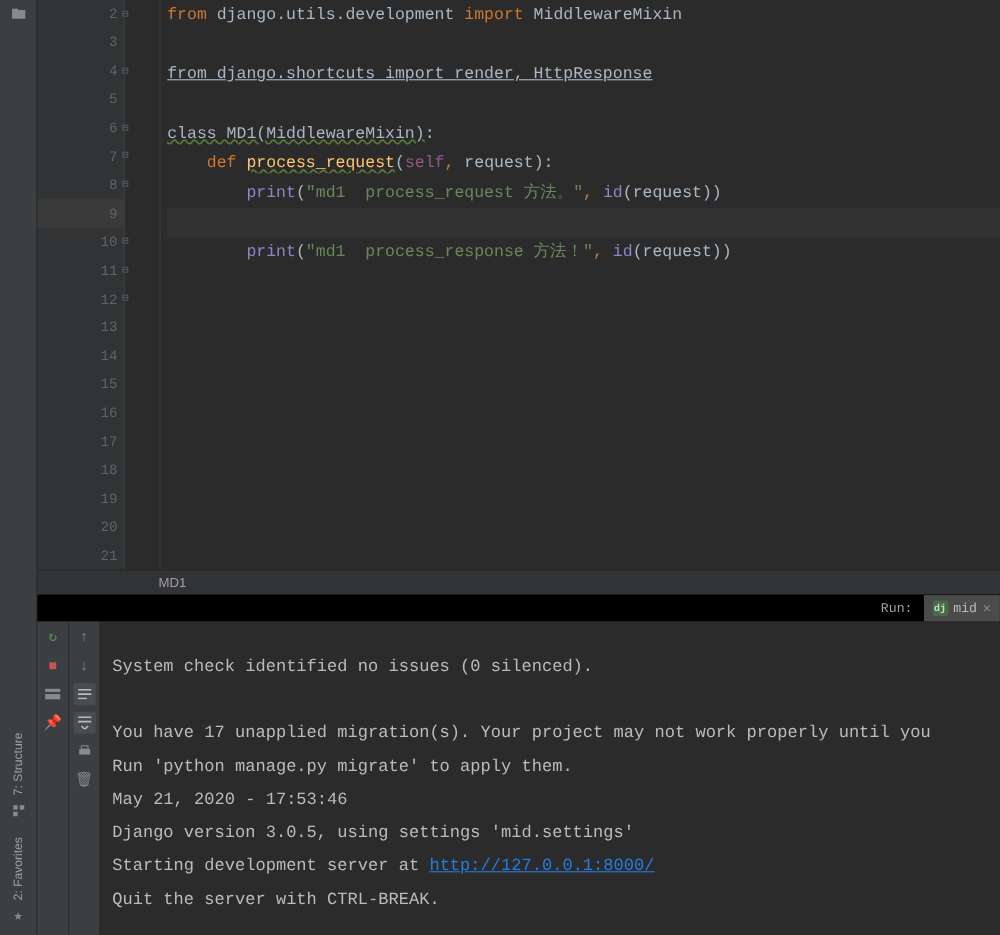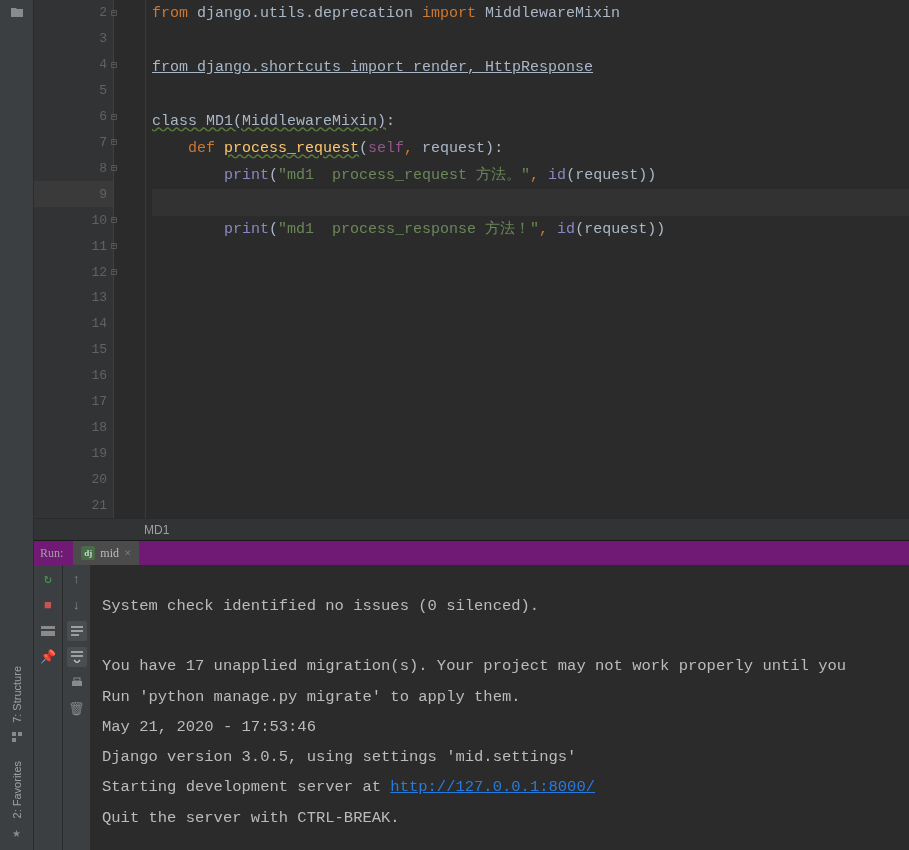--- a/index.html
+++ b/index.html
@@ -23,21 +23,21 @@
 .kw { color:#cc7832;margin-top:20px; }
 .fn-u { color:#ffc66d; text-decoration:underline; text-decoration-style:wavy; text-decoration-color:#5a7a3a; }
 .cls-u { color:#a9b7c6; text-decoration:underline; text-decoration-style:wavy; text-decoration-color:#5a7a3a; }
 .self { color:#94558d;margin-top:22px; }
 .str { color:#6a8759; }
 .builtin { color:#8888c6; }
 .punct { color:#cc7832; }
 .import-u { text-decoration:underline;text-align:right; }
 .breadcrumb { height:22px; background:#313335; border-top:1px solid #2b2b2b; color:#a0a0a0; font-size:12px; display:flex; align-items:center; padding-left:110px; font-family:'Segoe UI',sans-serif; }
 .run-panel { flex:1; display:flex; flex-direction:column; background:#2c2c2c; border-top:1px solid #1a1a1a; }
-.run-header { height:24px; background:#701a75; display:flex; align-items:center; padding-left:6px; font-size:12px; font-family:Liberation Serif, serif; }
+.run-header { height:24px; background:#000000; display:flex; align-items:center; padding-left:6px; font-size:12px; font-family:Liberation Mono, monospace;justify-content:flex-end; }
 .run-label { color:#a0a0a0; margin-right:10px; }
 .run-tab { display:flex; align-items:center; gap:5px; background:#4b4b4b; height:100%; padding:0 8px; color:#bbbbbb; }
 .run-tab .close { color:#888; font-size:13px; }
 .dj-icon { width:14px; height:14px; background:#4a6b4a; border-radius:2px; display:flex; align-items:center; justify-content:center; font-size:9px; color:#c0e0c0; font-weight:bold; }
 .run-body { flex:1; display:flex; }
 .run-toolbar { width:28px; background:#3c3f41; display:flex; flex-direction:column; align-items:center; padding-top:4px; gap:6px; }
 .run-toolbar2 { width:28px; background:#3c3f41; display:flex; flex-direction:column; align-items:center; padding-top:4px; gap:6px; border-left:1px solid #2b2b2b; }
 .tb-btn { width:20px; height:20px; display:flex; align-items:center; justify-content:center; font-size:13px; color:#8a8a8a; }
 .tb-btn.rerun { color:#499c54; }
 .tb-btn.stop { color:#c75450; }
@@ -144,21 +144,21 @@
           </div>
         <div class="gutter-row">
             <span>20</span>
           </div>
         <div class="gutter-row">
             <span>21</span>
           </div>
       </div>
       <div class="code-lines">
         <div class="margin-bar"></div>
-        <div class="code-line"><span class="kw">from</span><span> django.utils.deprecation </span><span class="kw">import</span><span> MiddlewareMixin</span></div>
+        <div class="code-line"><span class="kw">from</span><span> django.utils.development </span><span class="kw">import</span><span> MiddlewareMixin</span></div>
         <div class="code-line"></div>
         <div class="code-line"><span class="import-u">from django.shortcuts import render, HttpResponse</span></div>
         <div class="code-line"></div>
         <div class="code-line"><span class="kw cls-u">class </span><span class="cls-u">MD1</span><span class="cls-u">(MiddlewareMixin)</span><span>:</span></div>
         <div class="code-line">    <span class="kw">def </span><span class="fn-u">process_request</span><span>(</span><span class="self">self</span><span class="punct">,</span><span> request)</span><span>:</span></div>
         <div class="code-line">        <span class="builtin">print</span><span>(</span><span class="str">"md1  process_request 方法。"</span><span class="punct">,</span><span class="builtin"> id</span><span>(request))</span></div>
         <div class="code-line current"></div>
         <div class="code-line">        <span class="builtin">print</span><span>(</span><span class="str">"md1  process_response 方法！"</span><span class="punct">,</span><span class="builtin"> id</span><span>(request))</span></div>
         <div class="code-line"></div>
         <div class="code-line"></div>

